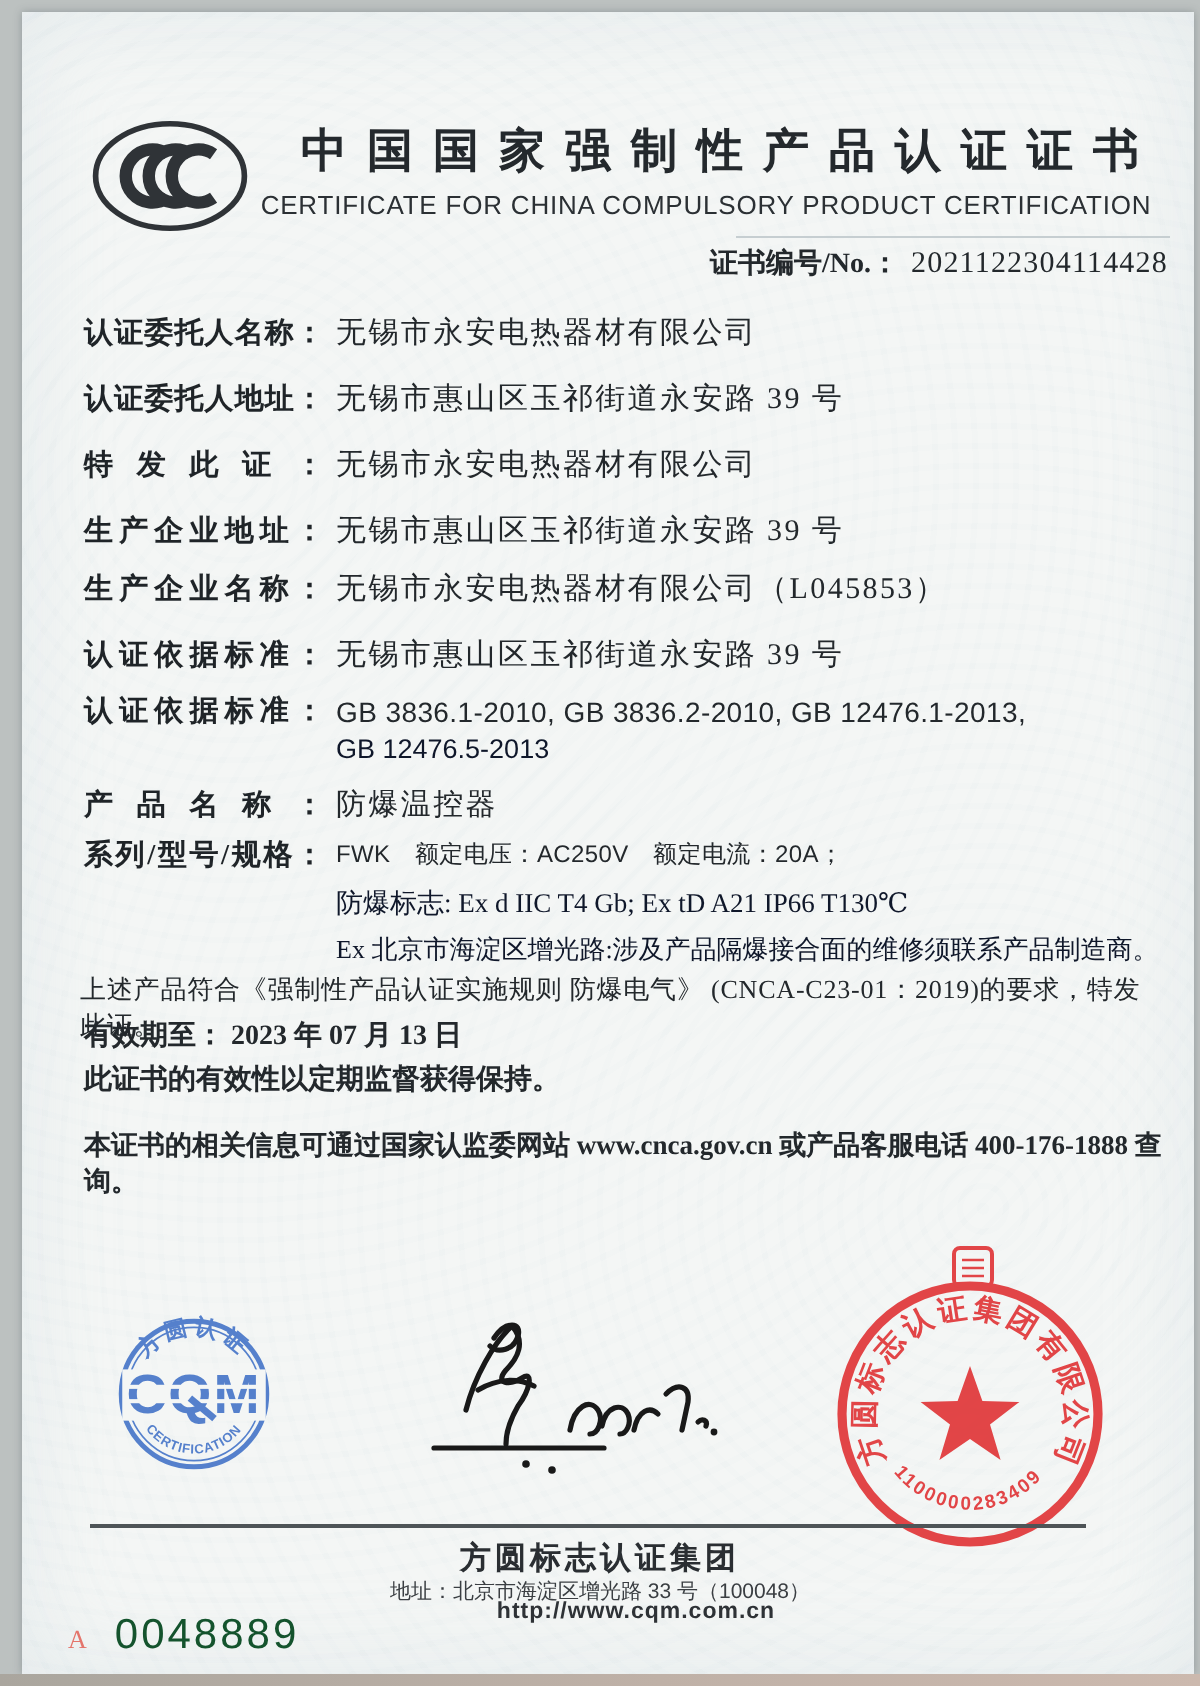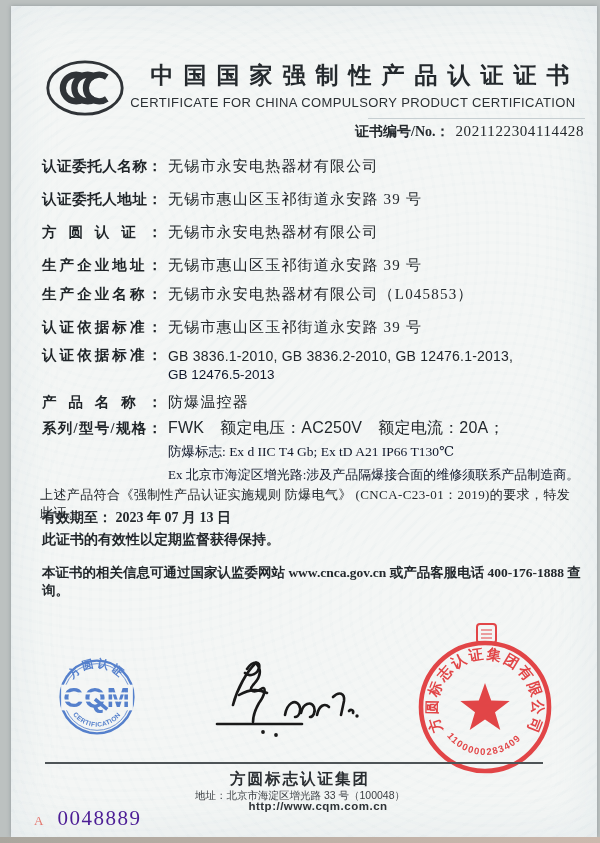--- a/index.html
+++ b/index.html
@@ -53,22 +53,22 @@
   .seal{left:400px;top:622px;width:170px;height:170px;opacity:.94;}
 
   .footline{left:45px;top:762px;width:498px;height:2px;background:#4e5457;}
   .org{left:0;right:0;top:769px;text-align:center;font-size:15.5px;font-weight:700;letter-spacing:2px;color:#2a2e32;}
   .addr{left:0;right:0;top:789px;text-align:center;font-size:10.5px;color:#3a3e42;
     font-family:"Liberation Sans","DejaVu Sans",sans-serif;}
   .site{left:0;right:0;top:800px;text-align:center;font-size:11.5px;font-weight:700;letter-spacing:.5px;
     font-family:"Liberation Sans","DejaVu Sans",sans-serif;color:#2e3236;padding-left:36px;}
   .serial{left:34px;top:806px;display:flex;align-items:baseline;color:#e96257;}
   .serial .pfx{font-size:13px;margin-right:14px;color:#e4756c;}
-  .serial .no{font-family:Liberation Serif, serif;
-    font-size:21px;letter-spacing:1.5px;color:#4c1d95;}
+  .serial .no{font-family:Liberation Sans, sans-serif;
+    font-size:21px;letter-spacing:1.5px;color:#14532d;}
 </style>
 </head>
 <body>
 
 <div class="paper"></div>
 <div class="bottom-strip"></div>
 
 <div class="content">
 
   <svg class="abs" style="left:44px;top:57px;" width="82" height="62" viewBox="0 0 92 70">
@@ -87,21 +87,21 @@
 
   <div class="row" style="top:157px">
     <span class="flabel">认证委托人名称：</span>
     <span class="fvalue">无锡市永安电热器材有限公司</span>
   </div>
   <div class="row" style="top:190px">
     <span class="flabel">认证委托人地址：</span>
     <span class="fvalue">无锡市惠山区玉祁街道永安路 39 号</span>
   </div>
   <div class="row" style="top:223px">
-    <span class="flabel">方圆认证：</span>
+    <span class="flabel">特发此证：</span>
     <span class="fvalue">无锡市永安电热器材有限公司</span>
   </div>
   <div class="row" style="top:256px">
     <span class="flabel">生产企业地址：</span>
     <span class="fvalue">无锡市惠山区玉祁街道永安路 39 号</span>
   </div>
   <div class="row" style="top:285px">
     <span class="flabel">生产企业名称：</span>
     <span class="fvalue">无锡市永安电热器材有限公司（L045853）</span>
   </div>
@@ -113,21 +113,21 @@
     <span class="flabel">认证依据标准：</span>
     <span class="fvalue sans">GB 3836.1-2010, GB 3836.2-2010, GB 12476.1-2013,</span>
   </div>
   <div class="abs subline sans" style="top:367px">GB 12476.5-2013</div>
   <div class="row" style="top:393px">
     <span class="flabel">产品名称：</span>
     <span class="fvalue">防爆温控器</span>
   </div>
   <div class="row" style="top:418px">
     <span class="flabel">系列/型号/规格：</span>
-    <span class="fvalue sans" style="font-size:16px">FWK　额定电压：AC250V　额定电流：20A；</span>
+    <span class="fvalue sans" style="font-size:12px">FWK　额定电压：AC250V　额定电流：20A；</span>
   </div>
   <div class="abs subline" style="top:443px">防爆标志: Ex d IIC T4 Gb; Ex tD A21 IP66 T130℃</div>
   <div class="abs subline" style="top:466px;font-size:13px">Ex 北京市海淀区增光路:涉及产品隔爆接合面的维修须联系产品制造商。</div>
 
   <div class="abs compliance">上述产品符合《强制性产品认证实施规则 防爆电气》 (CNCA-C23-01：2019)的要求，特发此证。</div>
   <div class="abs daterow">
     <span>
       <span>有效期至：</span>
       <span>2023 年 07 月 13 日</span>
     </span>

